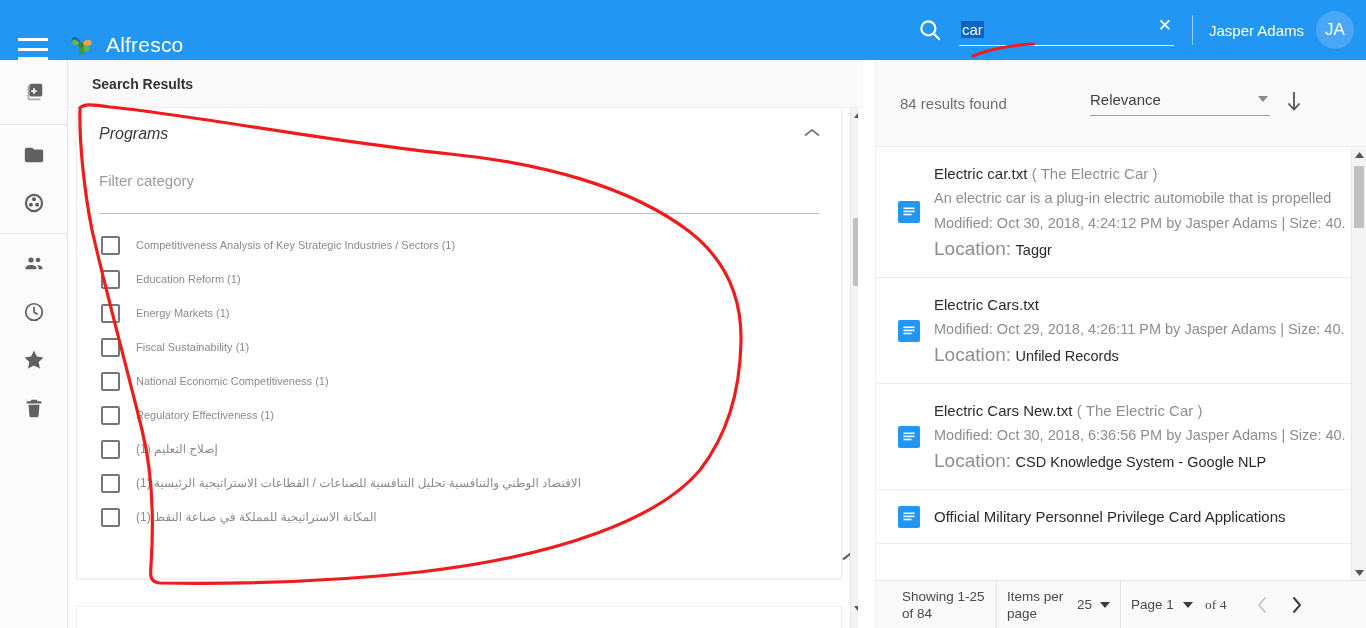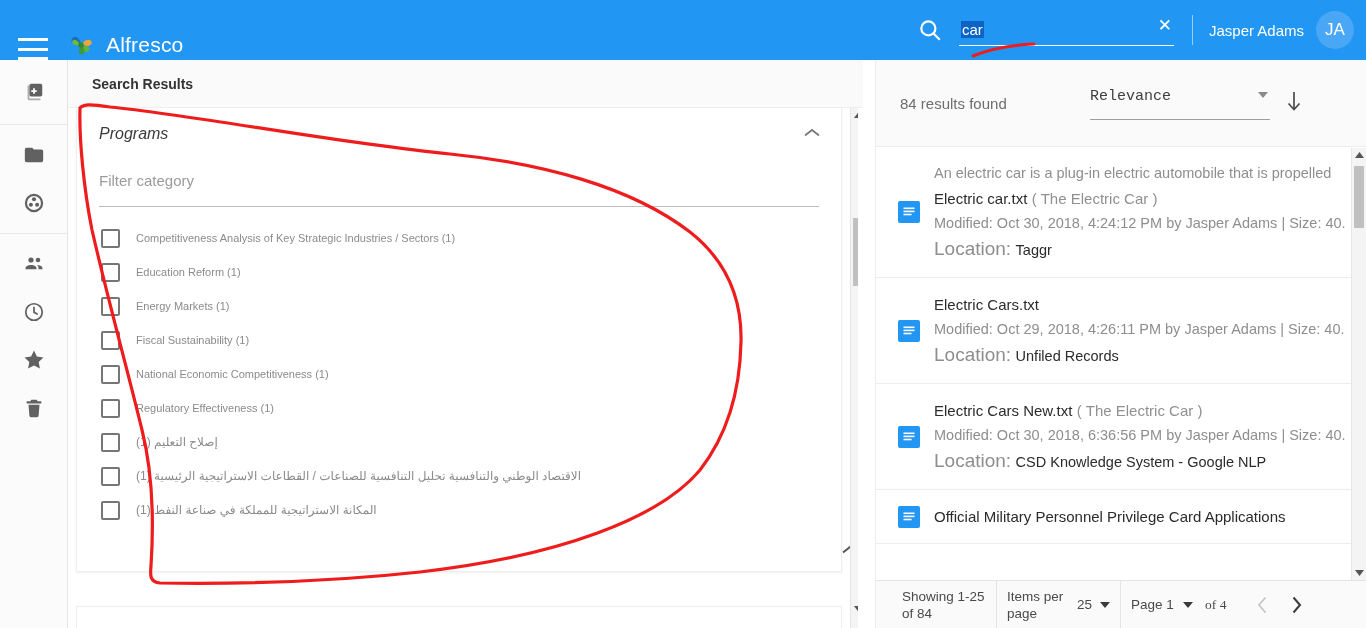--- a/index.html
+++ b/index.html
@@ -114,21 +114,21 @@
     padding: 0 14px 0 22px; position: relative;
   }
   .facet-header-label { font-size: 16px; color: #3a3a3a; font-style: italic; }
   .chev {
     position: absolute; right: 20px; top: 50%; transform: translateY(-50%);
     cursor: pointer;
   }
   .facet-filter {
     margin: 12px 22px 0 22px;
     border-bottom: 1px solid #bdbdbd;
-    padding-bottom: 16px;
+    padding-bottom: 23px;
   }
   .facet-filter-placeholder { font-size: 15px; color: #9b9b9b; }
 
   .facet-list { padding: 14px 0 4px 0; }
   .facet-row {
     display: flex; align-items: center;
     height: 34px; padding-left: 24px;
     cursor: pointer;
   }
   .cbx {
@@ -175,21 +175,21 @@
     border-left: 1px solid #eeeeee;
   }
   .results-head {
     height: 87px; background: #fafafa;
     border-bottom: 1px solid #ececec;
     display: flex; align-items: center;
   }
   .results-count { font-size: 15px; color: #6e6e6e; margin-left: 24px; width: 190px; }
   .sort-select {
     position: relative; width: 180px;
-    border-bottom: 1px solid #9e9e9e; padding-bottom: 14px; font-family: Liberation Mono, monospace;
+    border-bottom: 1px solid #9e9e9e; padding-bottom: 6px;
   }
   .sort-value { font-size: 15px; color: #3f3f3f; }
   .sort-caret {
     position: absolute; right: 2px; top: 5px;
     width: 0; height: 0;
     border-left: 5px solid transparent; border-right: 5px solid transparent;
     border-top: 6px solid #8a8a8a;
   }
   .sort-dir { margin-left: 14px; cursor: pointer; }
 
@@ -454,22 +454,22 @@
 
       <div class="result-item">
             <div class="result-icon">
               <svg width="14" height="14" viewBox="0 0 14 14" fill="#ffffff">
                 <rect x="1.5" y="2.5" width="11" height="1.6"></rect>
                 <rect x="1.5" y="5.6" width="11" height="1.6"></rect>
                 <rect x="1.5" y="8.7" width="8" height="1.6"></rect>
               </svg>
             </div>
             <div class="result-body">
+              <div class="result-line"><span class="result-title">Electric car.txt</span> <span class="result-title-sub">( The Electric Car )</span></div>
               <div class="result-line result-desc">An electric car is a plug-in electric automobile that is propelled</div>
-              <div class="result-line"><span class="result-title">Electric car.txt</span> <span class="result-title-sub">( The Electric Car )</span></div>
               <div class="result-line result-meta">Modified: Oct 30, 2018, 4:24:12 PM by Jasper Adams | Size: 40.</div>
               <div class="result-line"><span class="result-loc-label">Location:</span> <span class="result-loc-value">Taggr</span></div>
             </div>
           </div>
           <div class="result-item">
             <div class="result-icon">
               <svg width="14" height="14" viewBox="0 0 14 14" fill="#ffffff">
                 <rect x="1.5" y="2.5" width="11" height="1.6"></rect>
                 <rect x="1.5" y="5.6" width="11" height="1.6"></rect>
                 <rect x="1.5" y="8.7" width="8" height="1.6"></rect>

